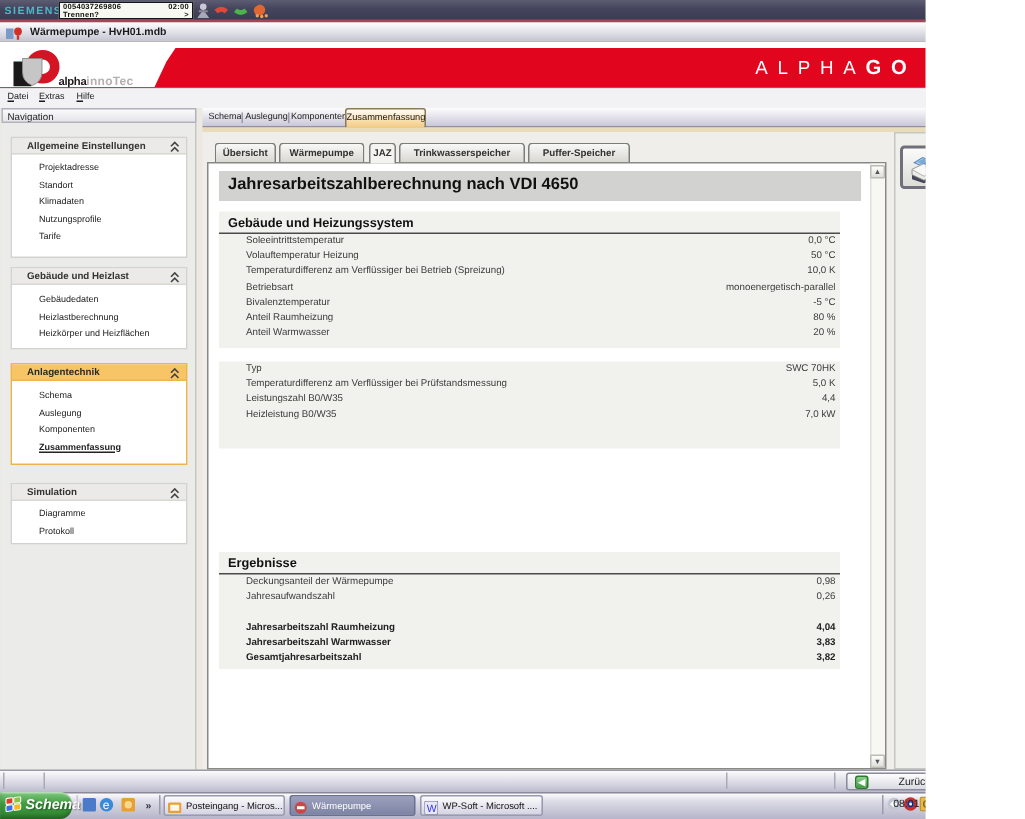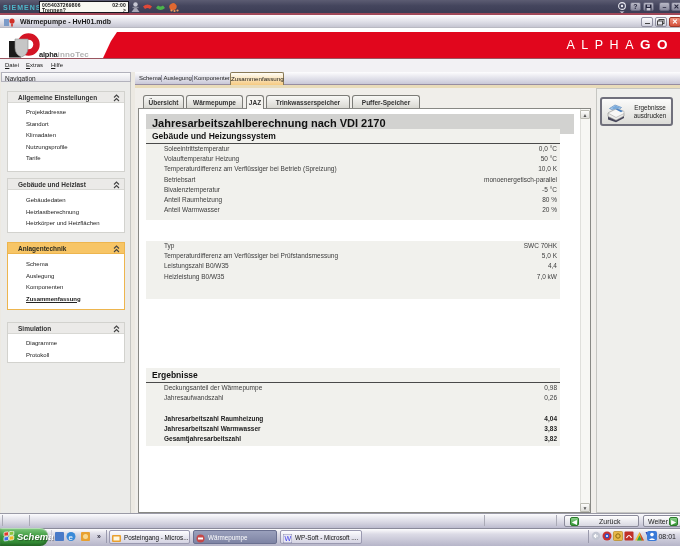--- a/index.html
+++ b/index.html
@@ -1,18 +1,18 @@
 <!DOCTYPE html>
 <html><head>
 <meta charset="utf-8">
 <style>
   * { margin:0; padding:0; box-sizing:border-box; }
   html,body { width:683px; height:546px; overflow:hidden; }
   body { font-family:"Liberation Sans", sans-serif; }
-  #screen { position:relative; width:680px; height:546px; background:#ece9e2; overflow:hidden; }
+  #screen { position:relative; width:617px; height:546px; background:#ece9e2; overflow:hidden; }
   .abs { position:absolute; }
 
   
   #topbar { left:0; top:0; width:683px; height:14px;
     background:linear-gradient(#5c5c72,#45465e 40%,#3a3b53); }
   #siemens { left:3px; top:4px; font-size:7px; font-weight:bold; letter-spacing:1px; color:#4fb6c8; }
   #infobox { left:39px; top:1px; width:90px; height:12px; background:#f8f8f2; border:1px solid #15151d; color:#111; font-size:5px; line-height:5px; padding:1px 2px; font-weight:bold; letter-spacing:0.2px; }
   #infobox .r1, #infobox .r2 { display:flex; justify-content:space-between; }
 
   
@@ -231,23 +231,23 @@
   <div class="abs" id="tanband"></div>
   <div class="abs" id="tabpage"></div>
 
   <div class="t2" style="left:143px; width:41px;">Übersicht</div>
   <div class="t2" style="left:186px; width:57px;">Wärmepumpe</div>
   <div class="t2" id="t2active" style="left:246px; width:18px;">JAZ</div>
   <div class="t2" style="left:266px; width:84px;">Trinkwasserspeicher</div>
   <div class="t2" style="left:352px; width:68px;">Puffer-Speicher</div>
 
   <div class="abs" id="doc"></div>
-  <div class="abs" id="dochead">Jahresarbeitszahlberechnung nach VDI 2170</div>
-
-  <div class="blk" style="top:129px; height:91px;">
+  <div class="abs" id="dochead">Jahresarbeitszahlberechnung nach VDI 4650</div>
+
+  <div class="blk" style="top:141px; height:91px;">
     <div class="ti">Gebäude und Heizungssystem</div>
     <div class="row">
         <span>Soleeintrittstemperatur</span>
         <span>0,0 °C</span>
       </div>
     <div class="row">
         <span>Volauftemperatur Heizung</span>
         <span>50 °C</span>
       </div>
     <div class="row">

